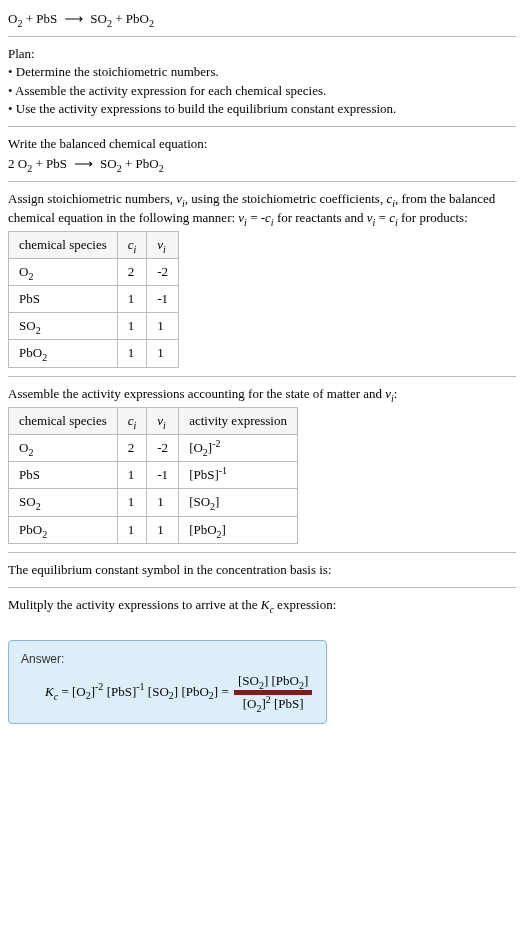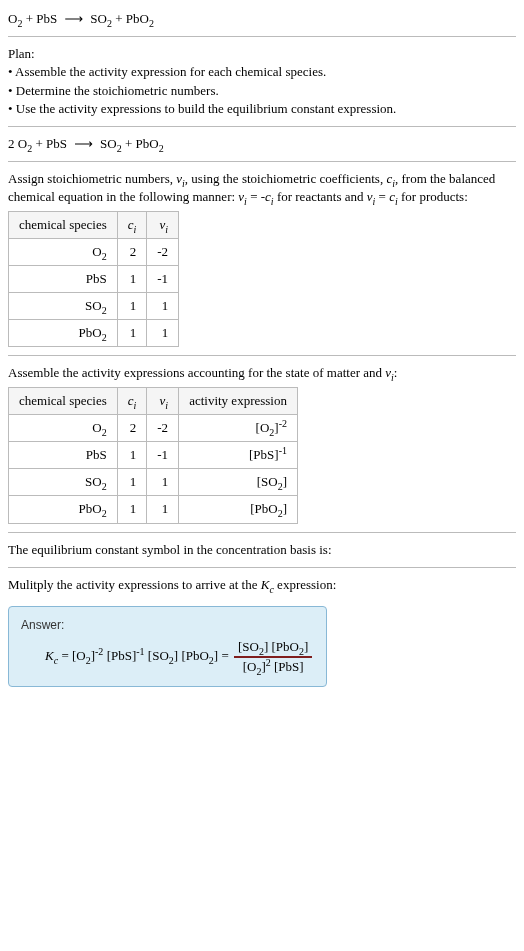--- a/index.html
+++ b/index.html
@@ -33,50 +33,50 @@
   .ital {
     font-style: italic;
   }
   table.data {
     border-collapse: collapse;
     margin: 4px 0 8px 0;
   }
   table.data th, table.data td {
     border: 1px solid #bbb;
     padding: 4px 10px;
-    text-align: right;
+    text-align: left;
     font-weight: normal;
     font-size: 13px;
   }
   table.data th {
     background: #f5f5f5;
   }
   .answer-box {
     background: #dceef7;
     border: 1px solid #88b8d6;
     border-radius: 4px;
     padding: 10px 12px;
-    margin: 8px 0;
+    margin: 22px 0;
     display: inline-block;
   }
   .answer-label {
     font-family: Arial, Helvetica, sans-serif;
     font-size: 12px;
     color: #333;
     margin-bottom: 4px;
   }
   .frac {
     display: inline-block;
     vertical-align: middle;
     text-align: center;
     margin: 0 2px;
   }
   .frac .num {
     display: block;
-    border-bottom: 2px solid #7f1d1d;
+    border-bottom: 5px solid #7f1d1d;
     padding: 0 4px;
   }
   .frac .den {
     display: block;
     padding: 0 4px;
   }
   .eq-line {
     margin: 2px 0;
   }
   .indent {
@@ -94,28 +94,29 @@
 <div class="section">
   <div class="eq-line">
     O<span class="sub">2</span> + PbS <span class="arrow">⟶</span> SO<span class="sub">2</span> + PbO<span class="sub">2</span>
   </div>
 </div>
 
 <hr class="divider">
 
 <div class="section">
   <div>Plan:</div>
+  <div>• <span>Determine the stoichiometric numbers.</span></div>
   <div>• <span>Assemble the activity expression for each chemical species.</span></div>
-  <div>• <span>Determine the stoichiometric numbers.</span></div>
   <div>• <span>Use the activity expressions to build the equilibrium constant expression.</span></div>
 </div>
 
 <hr class="divider">
 
 <div class="section">
+  <div>Write the balanced chemical equation:</div>
   <div class="eq-line">
     2 O<span class="sub">2</span> + PbS <span class="arrow">⟶</span> SO<span class="sub">2</span> + PbO<span class="sub">2</span>
   </div>
 </div>
 
 <hr class="divider">
 
 <div class="section">
   <div>Assign stoichiometric numbers, <span class="ital">ν<span class="sub">i</span></span>, using the stoichiometric coefficients, <span class="ital">c<span class="sub">i</span></span>, from the balanced chemical equation in the following manner: <span class="ital">ν<span class="sub">i</span></span> = -<span class="ital">c<span class="sub">i</span></span> for reactants and <span class="ital">ν<span class="sub">i</span></span> = <span class="ital">c<span class="sub">i</span></span> for products:</div>
   <table class="data">

